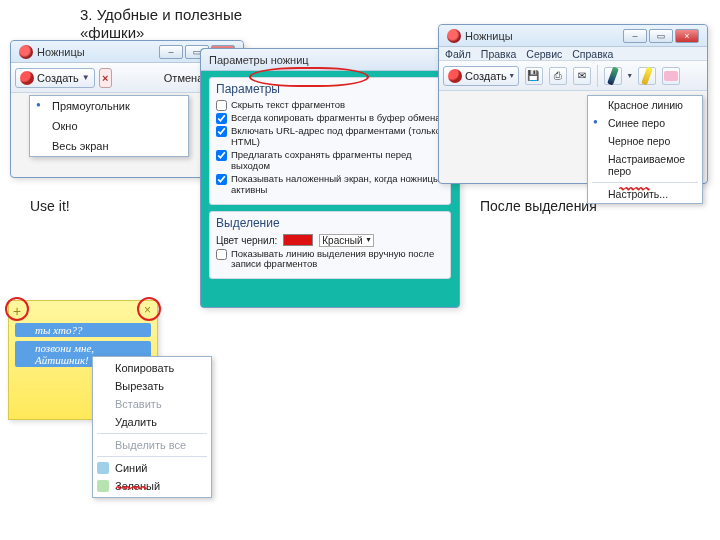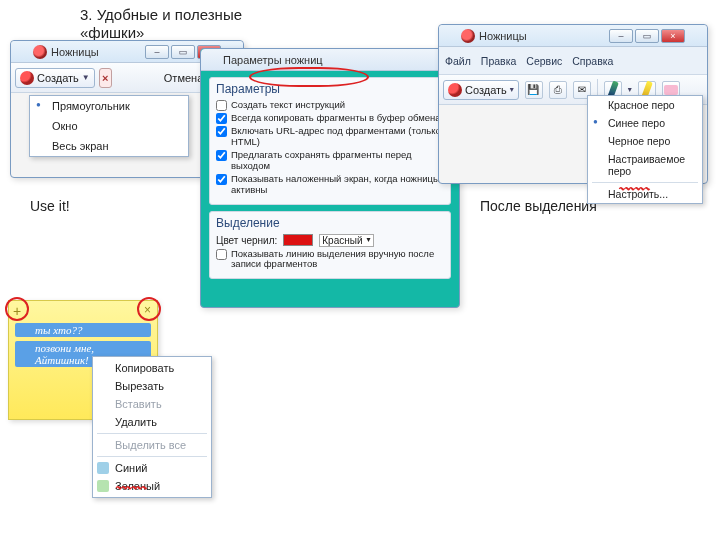--- a/index.html
+++ b/index.html
@@ -39,21 +39,21 @@
     border: 1px solid #7a9bc2;
     border-radius: 4px;
     box-shadow: 2px 2px 6px rgba(0,0,0,.15);
   }
   .titlebar {
     height: 22px;
     background: linear-gradient(#eaf3fb,#d6e7f7);
     border-bottom: 1px solid #b8c9dc;
     display: flex;
     align-items: center;
-    padding: 0 22px;
+    padding: 0 8px;
     border-radius: 4px 4px 0 0;
   }
   .titlebar .ticon {
     width: 14px; height: 14px;
     margin-right: 4px;
     background: radial-gradient(circle at 40% 40%, #f66 40%, #922 60%);
     border-radius: 50%;
   }
   .titlebar .ttext { flex: 1; font-size: 11px; color: #333; }
   .winbtns { display: flex; gap: 2px; }
@@ -134,21 +134,21 @@
   .chk { display: flex; align-items: flex-start; gap: 4px; margin: 2px 0; font-size: 9.5px; line-height: 1.15; }
   .chk input { width: 11px; height: 11px; margin: 0; }
   .color-row { display:flex; align-items:center; gap:6px; margin-top:4px; font-size:10px; }
   .color-swatch { width:30px; height:12px; background:#d11; border:1px solid #888; }
   .color-dd { border:1px solid #aaa; padding:0 10px 0 2px; font-size:10px; background:#fff; position:relative;}
   .color-dd::after{content:"▾"; position:absolute; right:2px; top:0; font-size:8px;}
 
   
   #w3 { top: 24px; left: 438px; width: 270px; height: 160px; }
   #w3 .menubar {
-    height: 28px; background:#eaf1f9; border-bottom:1px solid #cdd9e7;
+    height: 14px; background:#eaf1f9; border-bottom:1px solid #cdd9e7;
     display:flex; gap:10px; padding:0 6px; align-items:center; font-size:10.5px; color:#2a3a55;
   }
   #w3 .toolbar {
     height: 30px; background: linear-gradient(#fafcfe,#e8eef6);
     border-bottom:1px solid #c8d5e4;
     display:flex; align-items:center; padding:0 4px; gap:6px;
   }
   .tb-ico { width:18px; height:18px; border:1px solid #b8c8da; border-radius:2px; background:linear-gradient(#fff,#e7eff8); display:flex;align-items:center;justify-content:center; font-size:10px;}
   .tb-sep { width:1px; height:22px; background:#c7d3e2; }
   .pen { width:6px; height:18px; background:linear-gradient(#4a6, #257 70%, #124); border-radius:2px; transform:rotate(20deg);}
@@ -222,21 +222,21 @@
 
 <div class="win" id="w2">
   <div class="titlebar">
     <div class="ttext">Параметры ножниц</div>
   </div>
   <div class="circled"></div>
   <div class="grp">
     <div class="grp-title">Параметры</div>
     <label class="chk">
         <input type="checkbox" style="">
-        <span>Создать текст инструкций</span>
+        <span>Скрыть текст фрагментов</span>
       </label>
     <label class="chk">
         <input type="checkbox" checked="" style="">
         <span>Всегда копировать фрагменты в буфер обмена</span>
       </label>
     <label class="chk">
         <input type="checkbox" checked="" style="">
         <span>Включать URL-адрес под фрагментами (только HTML)</span>
       </label>
     <label class="chk">
@@ -293,21 +293,21 @@
       </div>
     <span class="dd" style="font-size:8px;color:#446">▾</span>
     <div class="tb-ico">
         <div class="hl"></div>
       </div>
     <div class="tb-ico">
         <div class="er"></div>
       </div>
   </div>
   <div class="dd-menu2">
-    <div class="dd-item">Красное перо</div>
+    <div class="dd-item">Красное линию</div>
     <div class="dd-item sel">Синее перо</div>
     <div class="dd-item">Черное перо</div>
     <div class="dd-item">Настраиваемое перо</div>
     <div class="sep"></div>
     <div class="dd-item">Настроить...</div>
   </div>
   <div class="squiggle" style="top:154px; left:180px;">〰〰〰</div>
 </div>
 
 <div id="sticky-wrap">

